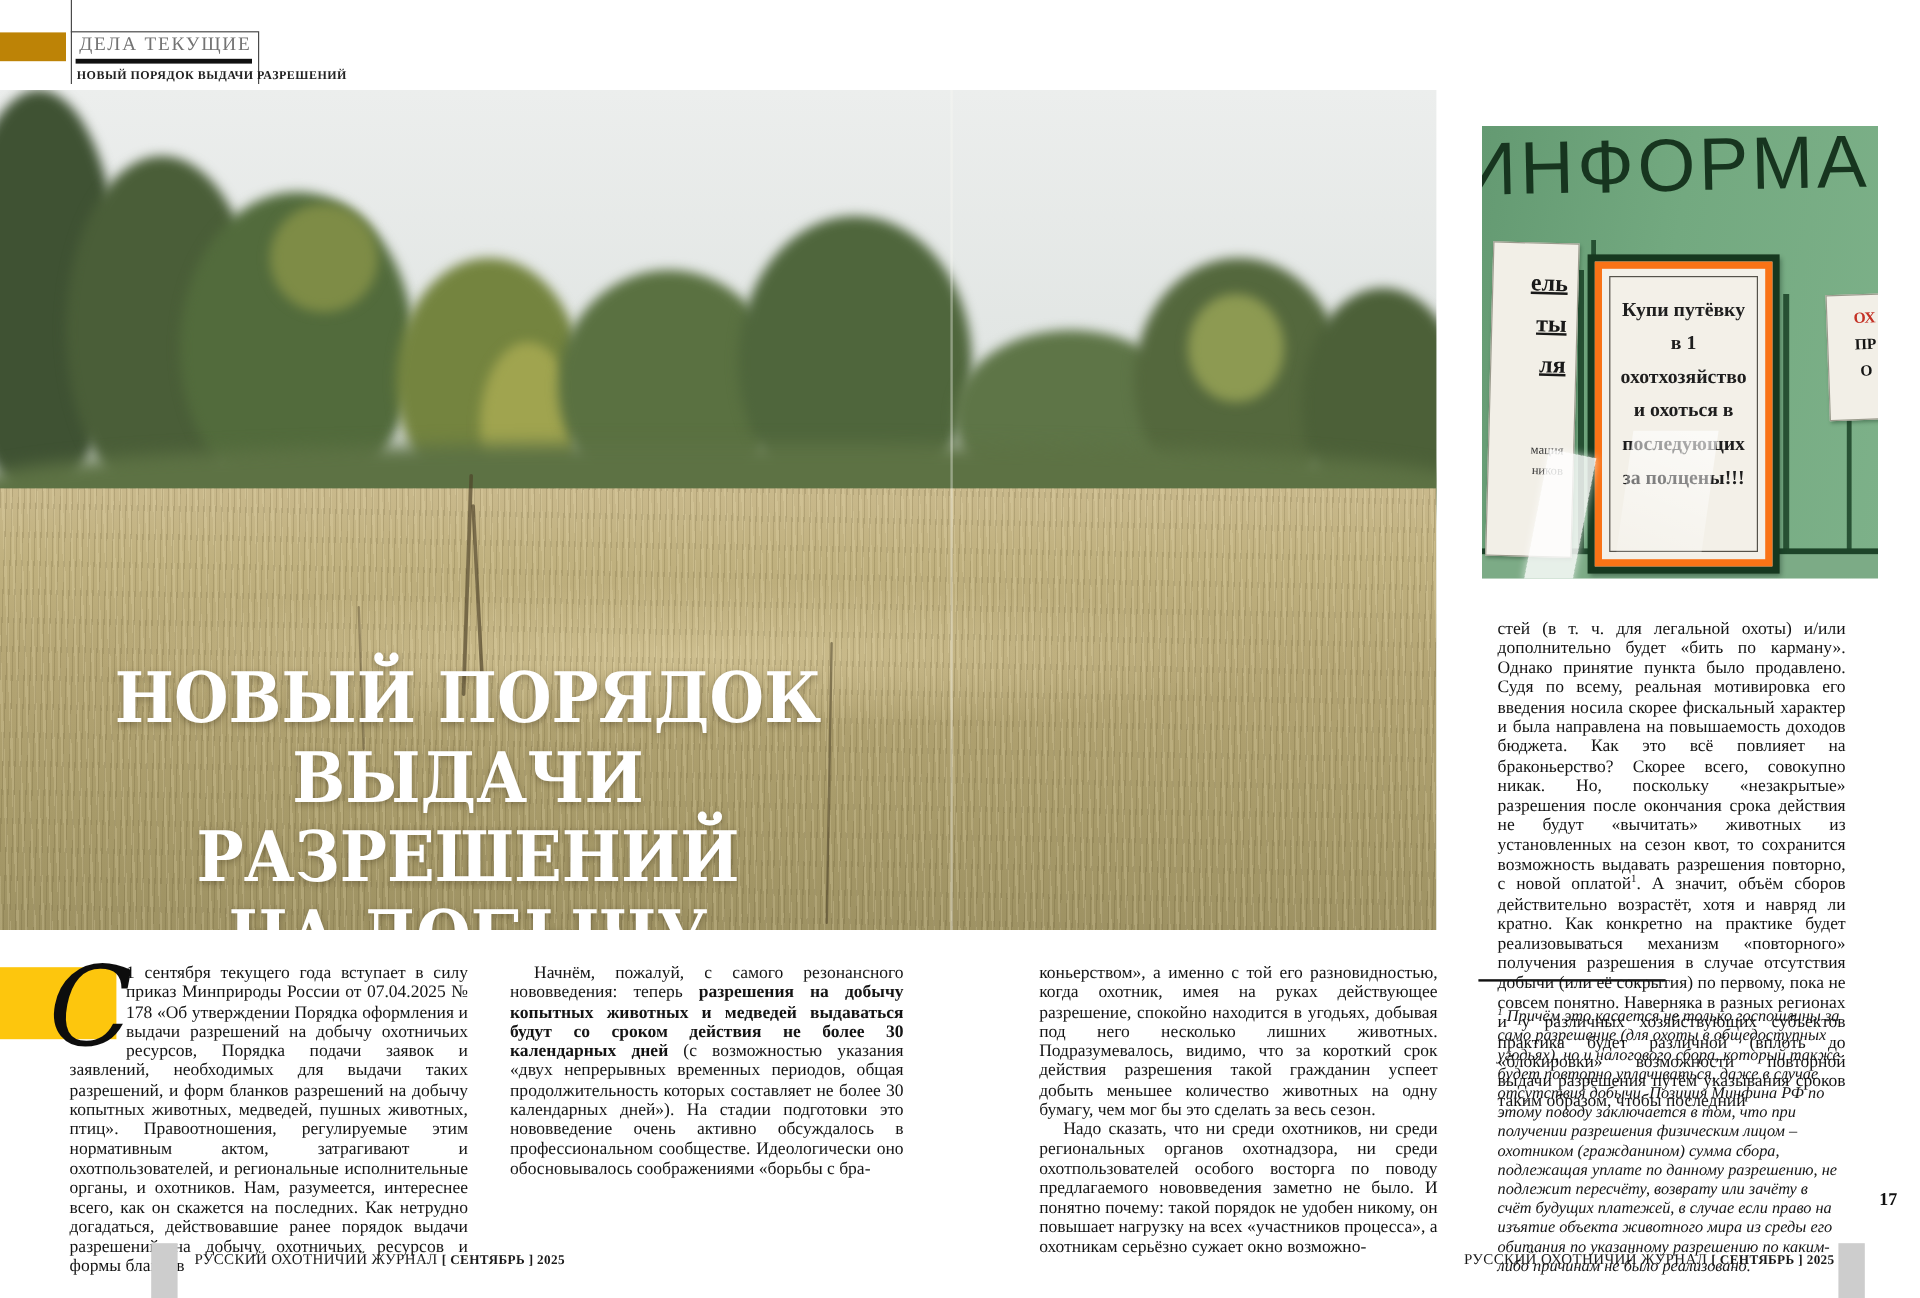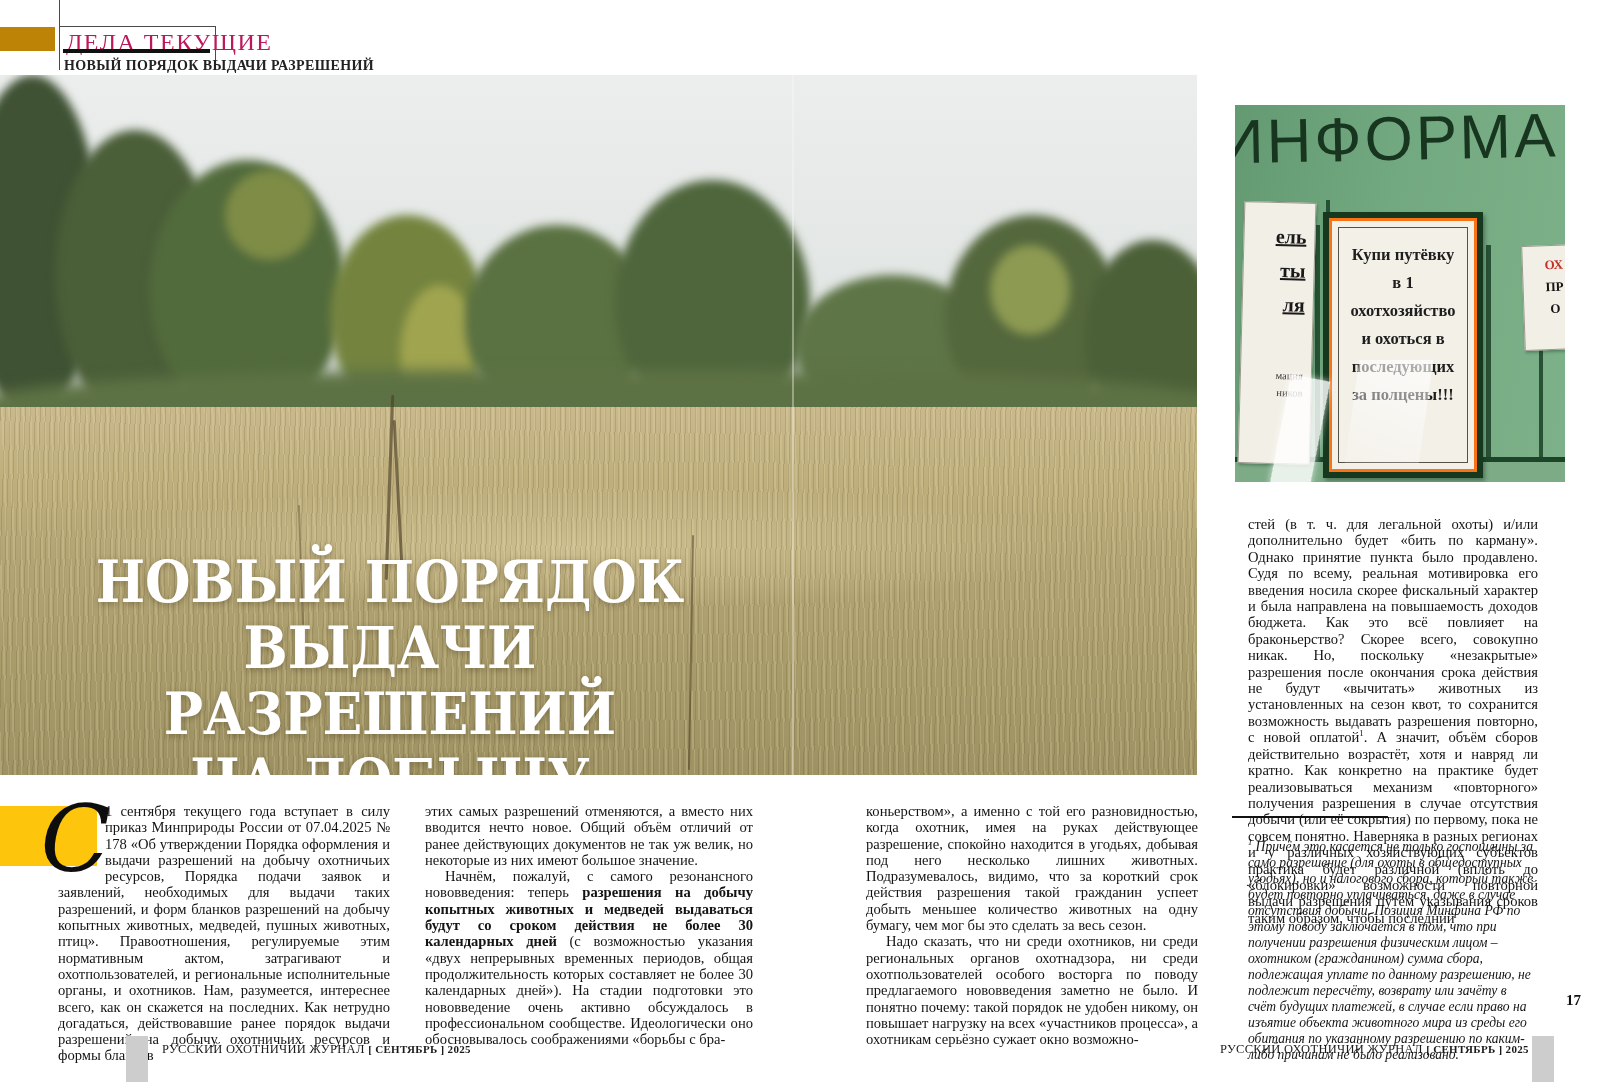--- a/index.html
+++ b/index.html
@@ -5,23 +5,23 @@
   html,body{margin:0;padding:0;background:#fff;}
   .spread{position:relative;width:1600px;height:1082px;background:#ffffff;overflow:hidden;
           font-family:"Liberation Serif",serif;color:#141414;}
   .abs{position:absolute;}
 
   
   .accent-rect{left:0;top:27px;width:55px;height:24px;background:var(--accent_gold,#bd8306);}
   .kl-v{left:59px;top:0;width:1px;height:70px;background:#4a4a4a;}
   .kl-top{left:59px;top:26px;width:156px;height:1px;background:#4a4a4a;}
   .kl-r{left:215px;top:26px;width:1px;height:44px;background:#4a4a4a;}
-  .kicker{left:66px;top:29px;font-size:24px;letter-spacing:1.5px;color:#be185d;}
+  .kicker{left:66px;top:29px;font-size:16px;letter-spacing:1.5px;color:#737373;}
   .kicker-rule{left:63px;top:49px;width:147px;height:4px;background:#101010;}
-  .kicker-sub{left:64px;top:58px;font-size:14px;font-weight:bold;letter-spacing:.4px;color:#222;}
+  .kicker-sub{left:64px;top:58px;font-size:10px;font-weight:bold;letter-spacing:.4px;color:#222;}
 
   
   .photo-left{left:0;top:75px;width:1197px;height:700px;overflow:hidden;
       background:linear-gradient(180deg,#eceeed 0%,#e2e6e4 30%,#d9dfdb 52%,#d4dad6 60%);}
   .blob{position:absolute;border-radius:50%;filter:blur(5px);}
   .treeline{position:absolute;left:-20px;top:295px;width:1240px;height:80px;background:#5d7244;filter:blur(7px);border-radius:40%;}
   .grass{position:absolute;left:0;top:332px;width:1197px;height:368px;
       background:
         repeating-linear-gradient(92deg, rgba(88,76,40,.18) 0 1px, rgba(0,0,0,0) 1px 5px),
         repeating-linear-gradient(88deg, rgba(240,228,185,.20) 0 2px, rgba(0,0,0,0) 2px 7px),
@@ -65,21 +65,21 @@
   .slat{position:absolute;background:var(--board_dark,#1d4429);opacity:.88;}
   .ledge{position:absolute;left:0;top:352px;width:330px;height:5px;background:var(--board_dark,#1d4429);}
   .board-bottom{position:absolute;left:0;top:357px;width:330px;height:20px;background:#7cab86;}
   .paper{position:absolute;background:#f2efe7;border:1px solid #9a9a8c;box-shadow:1px 2px 3px rgba(20,50,30,.35);}
   .paper-left{left:6px;top:97px;width:72px;height:262px;transform:rotate(1.5deg);
       text-align:right;padding:16px 8px 0 4px;box-sizing:border-box;}
   .paper-left .frag div{font-weight:bold;font-size:20px;line-height:34px;text-decoration:underline;color:#191919;}
   .paper-left .small{margin-top:46px;font-size:10.5px;line-height:17px;color:#333;}
   .frame-center{left:88px;top:107px;width:160px;height:266px;background:#16381f;padding:6px;box-sizing:border-box;
       position:absolute;box-shadow:2px 3px 4px rgba(15,40,25,.4);}
-  .sign{width:100%;height:100%;background:#f3f0e8;border:3px solid #f97316;box-sizing:border-box;position:relative;}
+  .sign{width:100%;height:100%;background:#f3f0e8;border:6px solid #f97316;box-sizing:border-box;position:relative;}
   .sign-rule{position:absolute;left:6px;top:6px;right:6px;bottom:6px;border:1.5px solid #55524a;}
   .sign-text{position:absolute;left:0;top:20px;width:100%;text-align:center;font-weight:bold;
       font-size:16.5px;line-height:28px;color:#1e1e1e;}
   .glare{position:absolute;left:14%;bottom:5px;width:52%;height:42%;
       background:linear-gradient(200deg,rgba(255,255,255,.7),rgba(255,255,255,.12));transform:skewX(-8deg);}
   .paper-right{left:288px;top:140px;width:60px;height:105px;transform:rotate(-2deg);
       padding:8px 4px 0 8px;box-sizing:border-box;font-weight:bold;font-size:13px;line-height:22px;text-align:center;}
   .paper-right .red{color:var(--sign_red,#c43125);}
   .tape{position:absolute;left:45px;top:272px;width:40px;height:112px;background:rgba(255,255,255,.82);
       transform:rotate(11deg);box-shadow:0 0 7px rgba(255,255,255,.7);}
@@ -136,21 +136,20 @@
   <div class="col col1">
     <div class="dc-float">
       <span class="dc">С</span>
     </div>
     <div>
         <p><span>1 сентября текущего года вступает в силу приказ Минприроды России от 07.04.2025 № 178 «Об утверждении Порядка оформления и выдачи разрешений на добычу охотничьих ресурсов, Порядка подачи заявок и заявлений, необходимых для выдачи таких разрешений, и форм бланков разрешений на добычу копытных животных, медведей, пушных животных, птиц». Правоотношения, регулируемые этим нормативным актом, затрагивают и охотпользователей, и региональные исполнительные органы, и охотников. Нам, разумеется, интереснее всего, как он скажется на последних. Как нетрудно догадаться, действовавшие ранее порядок выдачи разрешений на добычу охотничьих ресурсов и формы бланков</span></p>
       </div>
   </div>
   <div class="col col2">
     <div>
-        <p><span>этих самых разрешений отменяются, а вместо них вводится нечто новое. Общий объём отличий от ранее действующих документов не так уж велик, но некоторые из них имеют большое значение.</span></p>
         <p class="indent"><span>Начнём, пожалуй, с самого резонансного нововведения: теперь </span><span class="b">разрешения на добычу копытных животных и медведей выдаваться будут со сроком действия не более 30 календарных дней</span><span> (с возможностью указания «двух непрерывных временных периодов, общая продолжительность которых составляет не более 30 календарных дней»). На стадии подготовки это нововведение очень активно обсуждалось в профессиональном сообществе. Идеологически оно обосновывалось соображениями «борьбы с бра-</span></p>
       </div>
   </div>
   <div class="col col3">
     <div>
         <p><span>коньерством», а именно с той его разновидностью, когда охотник, имея на руках действующее разрешение, спокойно находится в угодьях, добывая под него несколько лишних животных. Подразумевалось, видимо, что за короткий срок действия разрешения такой гражданин успеет добыть меньшее количество животных на одну бумагу, чем мог бы это сделать за весь сезон.</span></p>
         <p class="indent"><span>Надо сказать, что ни среди охотников, ни среди региональных органов охотнадзора, ни среди охотпользователей особого восторга по поводу предлагаемого нововведения заметно не было. И понятно почему: такой порядок не удобен никому, он повышает нагрузку на всех «участников процесса», а охотникам серьёзно сужает окно возможно-</span></p>
       </div>
   </div>
 

